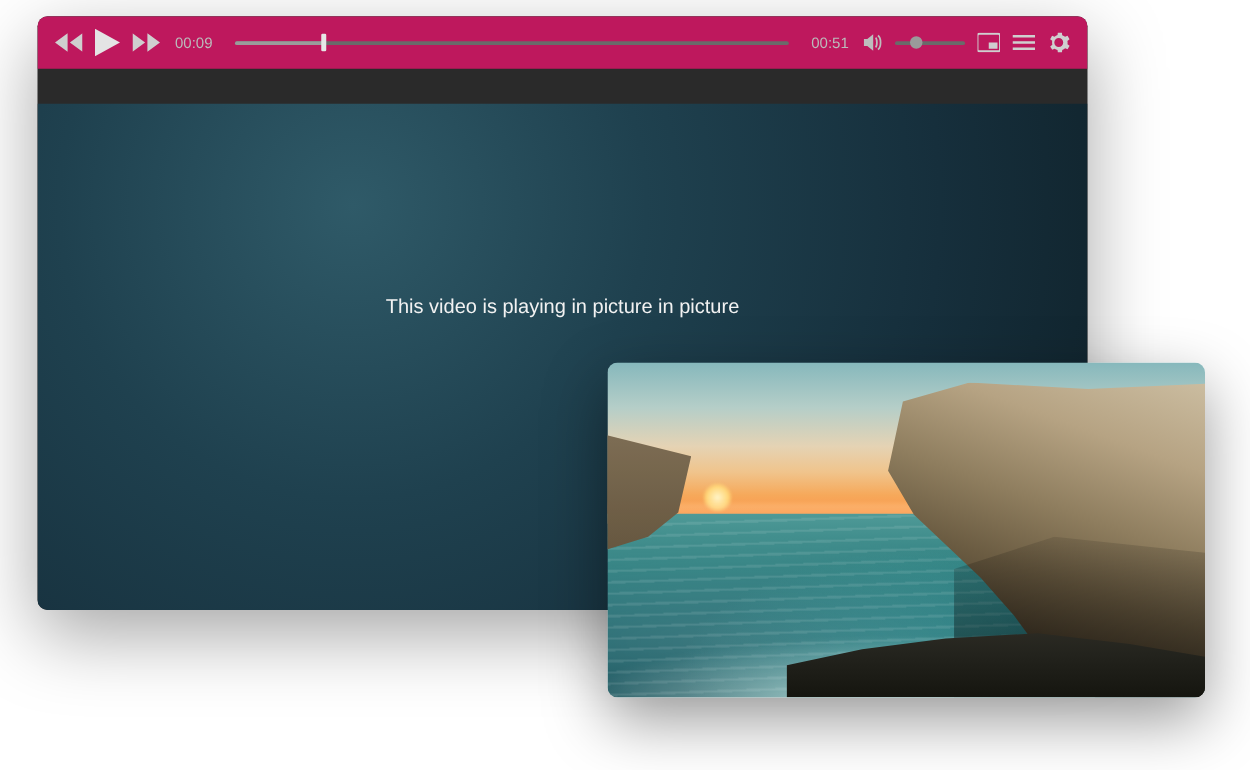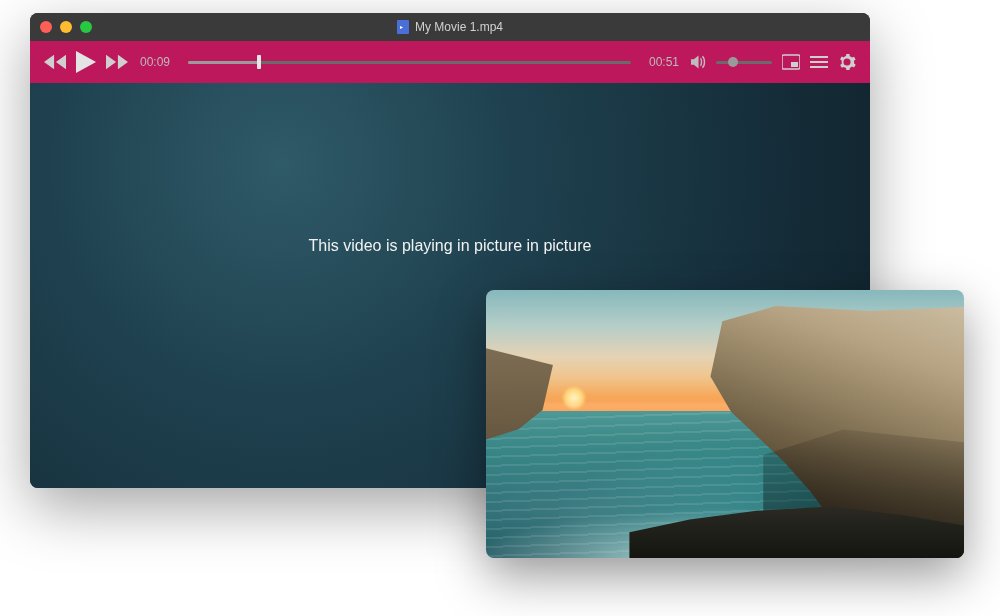--- a/index.html
+++ b/index.html
@@ -282,31 +282,20 @@
       height: 20px;
       background: linear-gradient(180deg, rgba(255,220,170,0.35), rgba(255,220,170,0));
       filter: blur(2px);
     }
   </style>
 </head>
 <body>
 
 <div class="player-window">
 
-  <div class="titlebar">
-    <div class="traffic-lights">
-      <div class="tl red"></div>
-      <div class="tl yellow"></div>
-      <div class="tl green"></div>
-    </div>
-    <div class="title-center">
-      <span class="file-icon"></span>
-      <span>My Movie 1.mp4</span>
-    </div>
-  </div>
 
   <div class="toolbar">
     <div class="transport">
       <div class="btn prev-icon">
         <svg viewBox="0 0 24 16">
             <path d="M11 0 L0 8 L11 16 Z M24 0 L13 8 L24 16 Z"></path>
           </svg>
       </div>
       <div class="btn play-icon">
         <svg viewBox="0 0 20 22">

